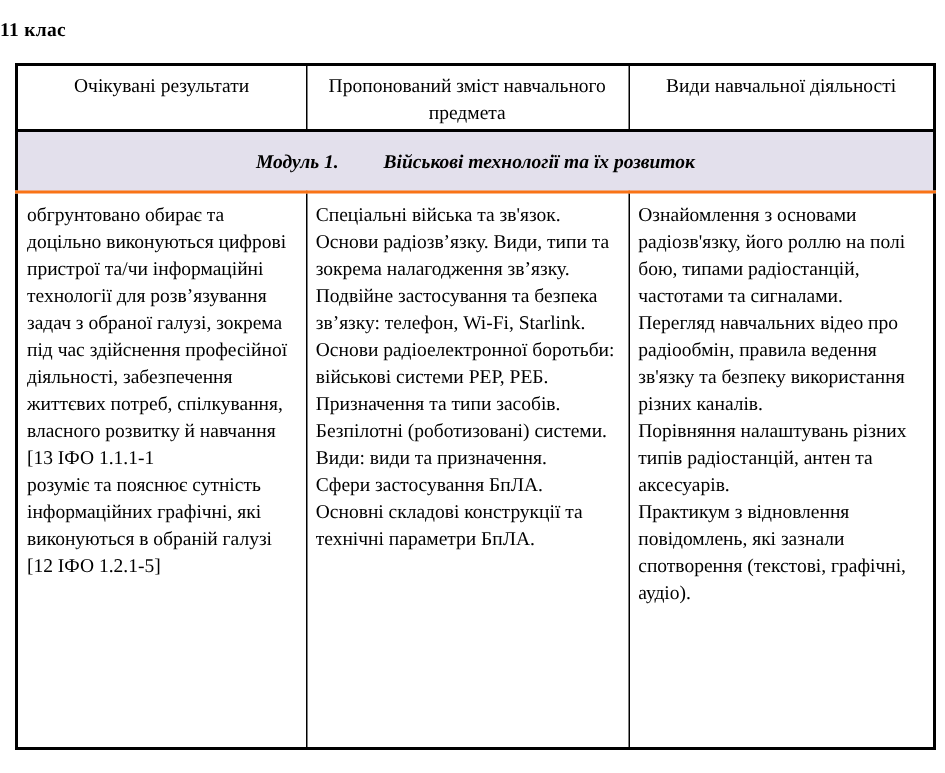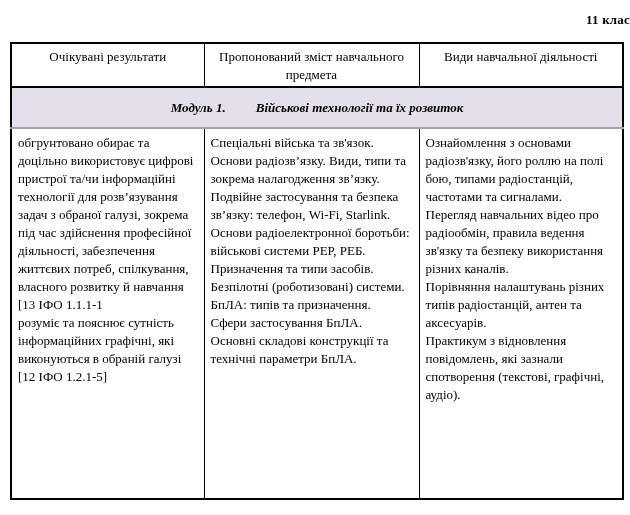--- a/index.html
+++ b/index.html
@@ -13,21 +13,21 @@
     -webkit-font-smoothing: antialiased;
   }
   .page {
     position: relative;
     width: 630px;
     height: 515px;
     overflow: hidden;
     background: #ffffff;
   }
   .doc-title {
-    text-align: right;
+    text-align: left;
     font-weight: bold;
     font-size: 13px;
     padding-top: 12px;
     letter-spacing: 0.2px;
   }
   table.curriculum {
     border-collapse: collapse;
     table-layout: fixed;
     width: 612px;
     margin: 14px 0 0 10px;
@@ -46,21 +46,21 @@
     text-align: center;
     padding: 4px 6px 2px 6px;
     height: 36px;
     line-height: 18px;
   }
   .module-cell {
     background: #e3e0ec;
     text-align: center;
     padding: 12px 4px 11px 4px;
     border-top: 2px solid #000000;
-    border-bottom: 2px solid #a3a3a3;
+    border-bottom: 2px solid #f97316;
   }
   .module-label, .module-title {
     font-weight: bold;
     font-style: italic;
     font-size: 13px;
   }
   .module-label { margin-right: 30px; }
   td.cell {
     padding: 5px 6px 6px 6px;
     height: 358px;
@@ -95,32 +95,32 @@
     </thead>
     <tbody>
       <tr>
         <td colspan="3" class="module-cell">
           <span class="module-label">Модуль 1.</span><span class="module-title">Військові технології та їх розвиток</span>
         </td>
       </tr>
       <tr>
 
         <td class="cell">
-          <p class="mb-s">обгрунтовано обирає та доцільно використовує цифрові пристрої та/чи інформаційні технології для розв’язування задач з обраної галузі, зокрема під час здійснення професійної діяльності, забезпечення життєвих потреб, спілкування, власного розвитку й навчання</p>
+          <p class="mb-s">обгрунтовано обирає та доцільно виконуються цифрові пристрої та/чи інформаційні технології для розв’язування задач з обраної галузі, зокрема під час здійснення професійної діяльності, забезпечення життєвих потреб, спілкування, власного розвитку й навчання</p>
           <p class="mb-l">[13 ІФО 1.1.1-1</p>
           <p class="mb-s">розуміє та пояснює сутність інформаційних графічні, які виконуються в обраній галузі</p>
           <p>[12 ІФО 1.2.1-5]</p>
         </td>
 
         <td class="cell">
           <p class="gap">Спеціальні війська та зв'язок. Основи радіозв’язку. Види, типи та зокрема налагодження зв’язку.</p>
           <p class="gap">Подвійне застосування та безпека зв’язку: телефон, Wi-Fi, Starlink.</p>
           <p class="gap">Основи радіоелектронної боротьби: військові системи РЕР, РЕБ. Призначення та типи засобів.</p>
           <p>Безпілотні (роботизовані) системи.</p>
-          <p>БпЛА: типів та призначення.</p>
+          <p>Види: види та призначення.</p>
           <p class="gap">Сфери застосування БпЛА.</p>
           <p>Основні складові конструкції та технічні параметри БпЛА.</p>
         </td>
 
         <td class="cell">
           <p class="gap">Ознайомлення з основами радіозв'язку, його роллю на полі бою, типами радіостанцій, частотами та сигналами.</p>
           <p class="gap">Перегляд навчальних відео про радіообмін, правила ведення зв'язку та безпеку використання різних каналів.</p>
           <p class="gap">Порівняння налаштувань різних типів радіостанцій, антен та аксесуарів.</p>
           <p>Практикум з відновлення повідомлень, які зазнали спотворення (текстові, графічні, аудіо).</p>
         </td>

